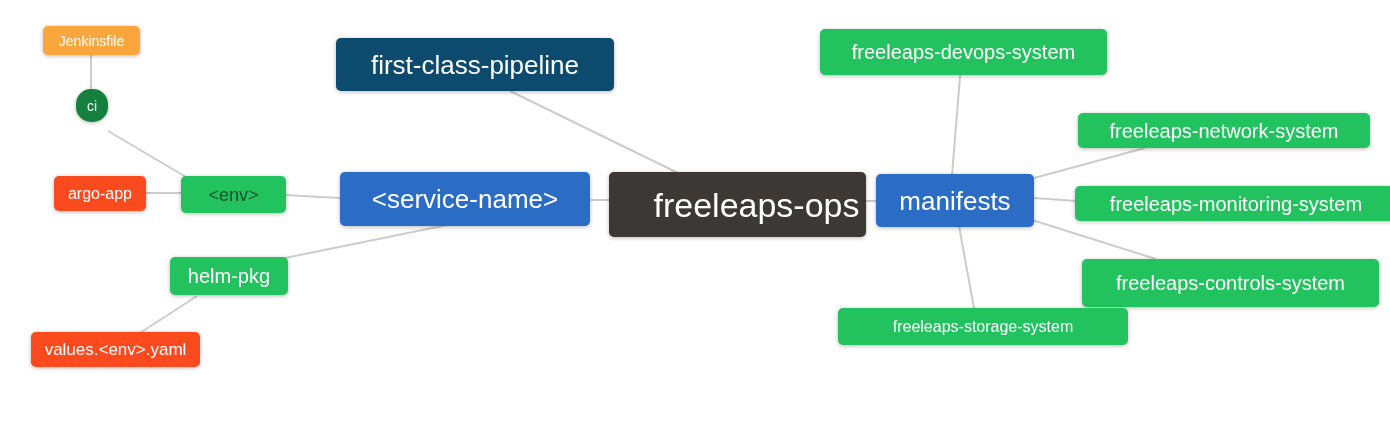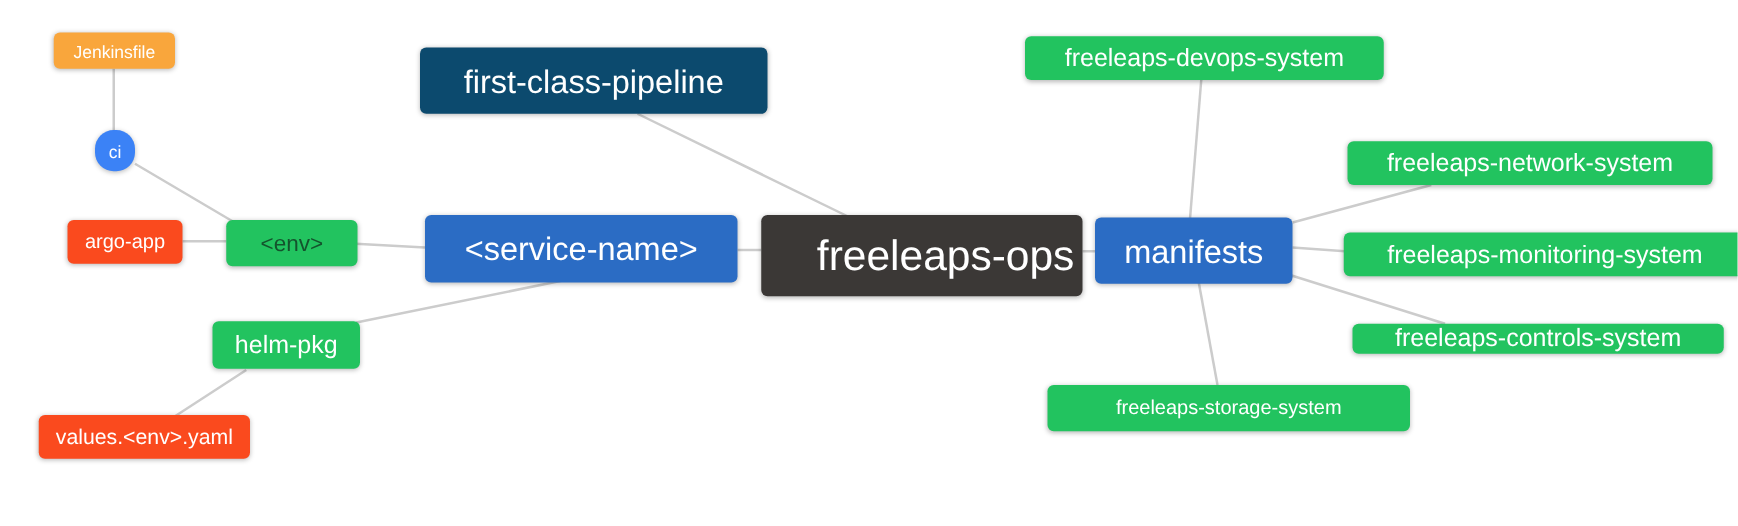--- a/index.html
+++ b/index.html
@@ -55,28 +55,28 @@
     <line class="edge" x1="567" y1="200" x2="586" y2="200" stroke-width="2" stroke="#cccccc"></line>
     <line class="edge" x1="843" y1="201" x2="853" y2="201" stroke-width="2" stroke="#cccccc"></line>
     <line class="edge" x1="938" y1="64" x2="929" y2="175" stroke-width="2" stroke="#cccccc"></line>
     <line class="edge" x1="1011" y1="178" x2="1122" y2="148" stroke-width="2" stroke="#cccccc"></line>
     <line class="edge" x1="1011" y1="198" x2="1053" y2="201" stroke-width="2" stroke="#cccccc"></line>
     <line class="edge" x1="1009" y1="220" x2="1133" y2="259" stroke-width="2" stroke="#cccccc"></line>
     <line class="edge" x1="936" y1="226" x2="951" y2="308" stroke-width="2" stroke="#cccccc"></line>
   </svg>
 
   <div class="node" style="left: 20px; top: 26px; width: 97px; height: 29px; font-size: 14px; background: rgb(249, 166, 60); color: rgb(255, 255, 255);">Jenkinsfile</div>
-  <div class="node" style="left: 53px; top: 104px; width: 32px; height: 33px; font-size: 14px; background: #3b82f6; color: rgb(255, 255, 255); border-radius: 15px;">ci</div>
+  <div class="node" style="left: 53px; top: 89px; width: 32px; height: 33px; font-size: 14px; background: #15803d; color: rgb(255, 255, 255); border-radius: 15px;">ci</div>
   <div class="node" style="left: 31px; top: 176px; width: 92px; height: 35px; font-size: 16px; background: rgb(250, 74, 30); color: rgb(255, 255, 255);">argo-app</div>
   <div class="node" style="left: 158px; top: 176px; width: 105px; height: 37px; font-size: 18px; background: rgb(34, 195, 95); color: #14532d;">&lt;env&gt;</div>
   <div class="node" style="left: 147px; top: 257px; width: 118px; height: 38px; font-size: 20px; background: rgb(34, 195, 95); color: rgb(255, 255, 255);">helm-pkg</div>
   <div class="node" style="left: 8px; top: 332px; width: 169px; height: 35px; font-size: 17px; background: rgb(250, 74, 30); color: rgb(255, 255, 255);">values.&lt;env&gt;.yaml</div>
   <div class="node" style="left: 313px; top: 38px; width: 278px; height: 53px; font-size: 26px; background: #0c4a6e; color: rgb(255, 255, 255);">first-class-pipeline</div>
   <div class="node" style="left: 317px; top: 172px; width: 250px; height: 54px; font-size: 26px; background: rgb(43, 108, 196); color: rgb(255, 255, 255);">&lt;service-name&gt;</div>
   <div class="node" style="left: 586px; top: 172px; width: 257px; height: 65px; font-size: 34px; background: rgb(59, 56, 54); color: rgb(255, 255, 255); padding-left: 38px;">freeleaps-ops</div>
   <div class="node" style="left: 853px; top: 174px; width: 158px; height: 53px; font-size: 26px; background: rgb(43, 108, 196); color: rgb(255, 255, 255);">manifests</div>
-  <div class="node" style="left: 797px; top: 29px; width: 287px; height: 35px; font-size: 20px; background: rgb(34, 195, 95); color: rgb(255, 255, 255);">freeleaps-devops-system</div>
+  <div class="node" style="left: 797px; top: 29px; width: 287px; height: 46px; font-size: 20px; background: rgb(34, 195, 95); color: rgb(255, 255, 255);">freeleaps-devops-system</div>
   <div class="node" style="left: 1055px; top: 113px; width: 292px; height: 35px; font-size: 20px; background: rgb(34, 195, 95); color: rgb(255, 255, 255);">freeleaps-network-system</div>
   <div class="node" style="left: 1052px; top: 186px; width: 322px; height: 35px; font-size: 20px; background: rgb(34, 195, 95); color: rgb(255, 255, 255);">freeleaps-monitoring-system</div>
-  <div class="node" style="left: 1059px; top: 259px; width: 297px; height: 24px; font-size: 20px; background: rgb(34, 195, 95); color: rgb(255, 255, 255);">freeleaps-controls-system</div>
+  <div class="node" style="left: 1059px; top: 259px; width: 297px; height: 48px; font-size: 20px; background: rgb(34, 195, 95); color: rgb(255, 255, 255);">freeleaps-controls-system</div>
   <div class="node" style="left: 815px; top: 308px; width: 290px; height: 37px; font-size: 16px; background: rgb(34, 195, 95); color: rgb(255, 255, 255);">freeleaps-storage-system</div>
 
 </div>
 
 </body></html>

